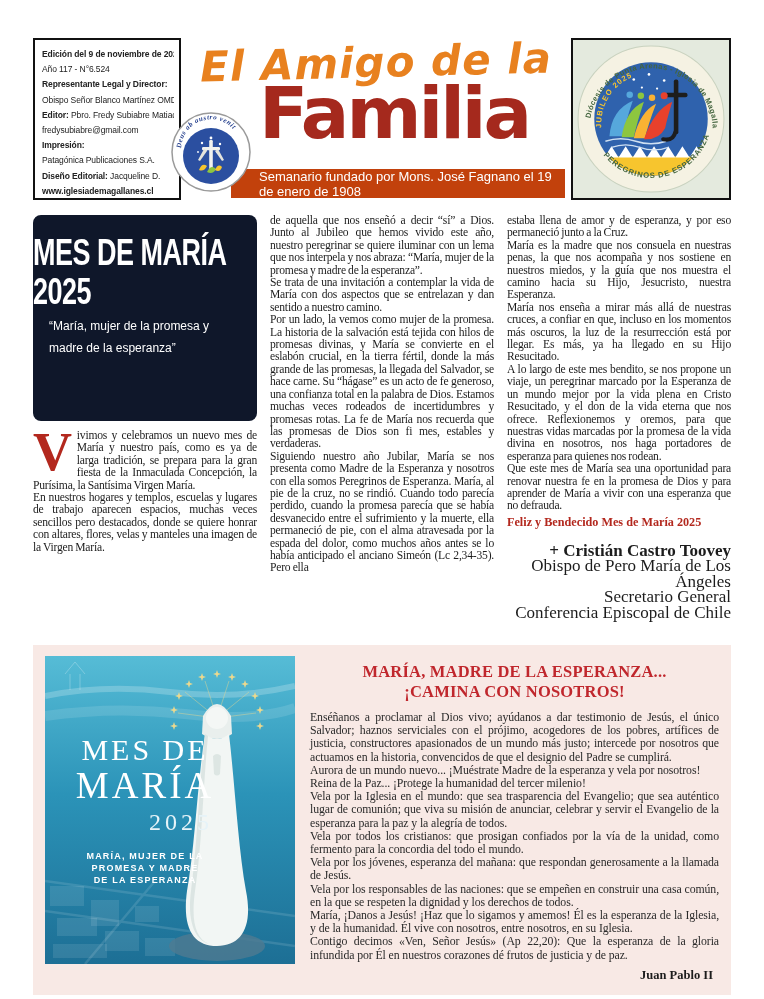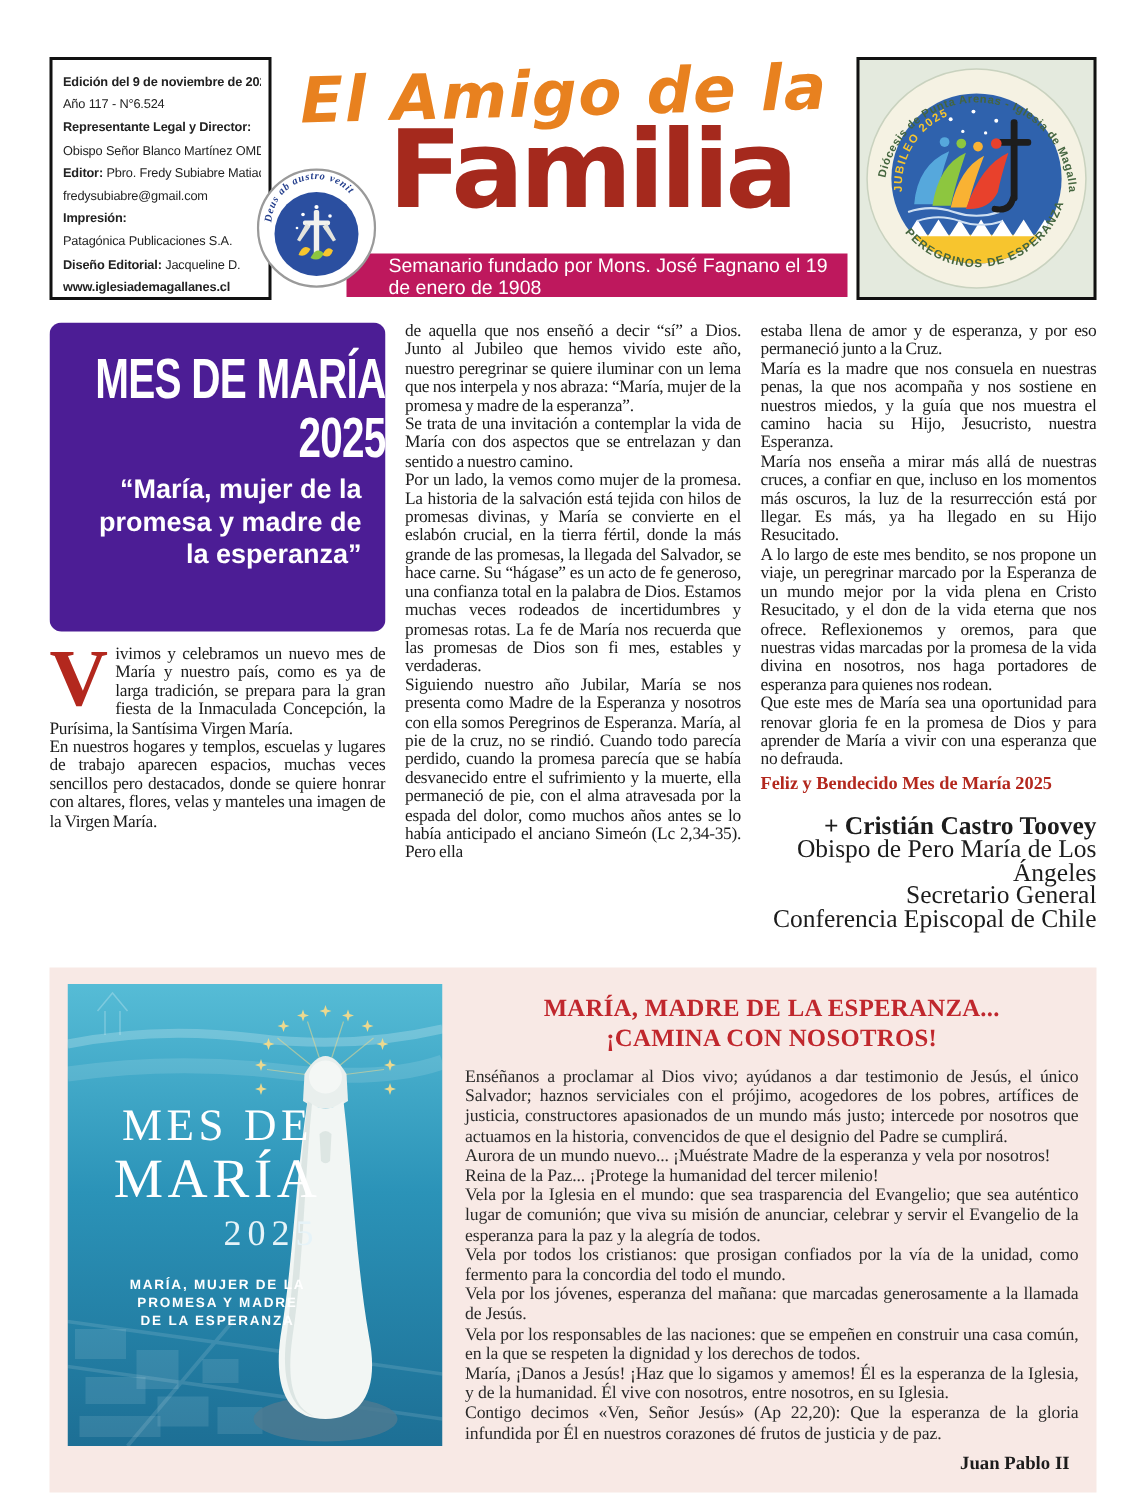--- a/index.html
+++ b/index.html
@@ -9,33 +9,33 @@
 
   
   .hdr { position:relative; display:flex; gap:6px; height:162px; }
   .info-box { width:148px; flex:0 0 148px; border:2px solid #111; padding:7px 5px 4px 7px; font-family:"Liberation Sans", sans-serif; font-size:8.5px; letter-spacing:-0.1px; line-height:15.2px; color:#222; }
   .info-line { white-space:nowrap; overflow:hidden; }
   .info-line b { font-weight:bold; }
 
   .mast-center { flex:1 1 auto; position:relative; padding-top:2px; }
   .script-title { font-family:"DejaVu Sans", sans-serif; font-style:italic; font-weight:bold; color:#e8811f; font-size:42px; line-height:46px; text-align:center; transform:rotate(-1.5deg); letter-spacing:1px; }
   .main-title { font-family:"DejaVu Sans", sans-serif; font-weight:bold; color:#a5291d; font-size:72px; line-height:66px; letter-spacing:-3px; text-align:center; padding-left:36px; margin-top:-6px; }
-  .banner { position:absolute; left:44px; right:0; bottom:2px; height:29px; background:#be185d; color:#ffffff; font-family:"Liberation Sans", sans-serif; font-size:13px; display:flex; align-items:center; justify-content:center; padding-left:28px; }
+  .banner { position:absolute; left:44px; right:0; bottom:2px; height:29px; background:#c2410c; color:#ffffff; font-family:"Liberation Sans", sans-serif; font-size:13px; display:flex; align-items:center; justify-content:center; padding-left:28px; }
 
   .jubilee-box { width:160px; flex:0 0 160px; border:2px solid #111; background:#e4eade; display:flex; align-items:center; justify-content:center; }
 
   .seal { position:absolute; left:138px; top:74px; width:80px; height:80px; z-index:5; }
 
   
   .article { margin-top:15px; display:flex; gap:13px; height:420px; overflow:hidden; }
   .col { flex:1 1 0; overflow:hidden; }
 
-  .red-box { background:#4c1d95; border-radius:8px; height:206px; padding-top:18px; text-align:right; color:#fff; margin-bottom:9px; }
+  .red-box { background:#0f172a; border-radius:8px; height:206px; padding-top:18px; text-align:left; color:#fff; margin-bottom:9px; }
   .rb-titles { font-family:"Liberation Sans", sans-serif; font-weight:bold; font-size:27px; line-height:28px; letter-spacing:-0.5px; transform:scaleY(1.4); transform-origin:top center; height:56px; margin-bottom:27px; }
-  .rb-quote { font-family:"Liberation Sans", sans-serif; font-weight:bold; font-size:18px; line-height:21.5px; padding:0 16px; }
+  .rb-quote { font-family:"Liberation Sans", sans-serif; font-weight:normal; font-size:12px; line-height:21.5px; padding:0 16px; }
 
   .body-p { font-size:11.6px; line-height:12.4px; text-align:justify; letter-spacing:-0.2px; word-spacing:-0.5px; }
   .dropcap { float:left; font-size:54px; line-height:40px; font-weight:bold; color:#b3281e; padding:2px 5px 0 0; font-family:"Liberation Serif", serif; }
   .hl { color:#b3281e; font-weight:bold; font-size:12.2px; line-height:14px; margin-top:2px; }
   .signature { margin-top:14px; text-align:right; font-size:17px; line-height:15.5px; }
   .signature .sig-name { font-weight:bold; }
 
   
   .prayer { margin-top:10px; background:#f8e9e5; padding:11px 12px 12px 12px; display:flex; gap:15px; }
   .poster { width:250px; flex:0 0 250px; }
@@ -164,21 +164,21 @@
       <p class="body-p">Se trata de una invitación a contemplar la vida de María con dos aspectos que se entrelazan y dan sentido a nuestro camino.</p>
       <p class="body-p">Por un lado, la vemos como mujer de la promesa. La historia de la salvación está tejida con hilos de promesas divinas, y María se convierte en el eslabón crucial, en la tierra fértil, donde la más grande de las promesas, la llegada del Salvador, se hace carne. Su “hágase” es un acto de fe generoso, una confianza total en la palabra de Dios. Estamos muchas veces rodeados de incertidumbres y promesas rotas. La fe de María nos recuerda que las promesas de Dios son fi mes, estables y verdaderas.</p>
       <p class="body-p">Siguiendo nuestro año Jubilar, María se nos presenta como Madre de la Esperanza y nosotros con ella somos Peregrinos de Esperanza. María, al pie de la cruz, no se rindió. Cuando todo parecía perdido, cuando la promesa parecía que se había desvanecido entre el sufrimiento y la muerte, ella permaneció de pie, con el alma atravesada por la espada del dolor, como muchos años antes se lo había anticipado el anciano Simeón (Lc 2,34-35). Pero ella</p>
     </div>
 
     <div class="col">
       <p class="body-p">estaba llena de amor y de esperanza, y por eso permaneció junto a la Cruz.</p>
       <p class="body-p">María es la madre que nos consuela en nuestras penas, la que nos acompaña y nos sostiene en nuestros miedos, y la guía que nos muestra el camino hacia su Hijo, Jesucristo, nuestra Esperanza.</p>
       <p class="body-p">María nos enseña a mirar más allá de nuestras cruces, a confiar en que, incluso en los momentos más oscuros, la luz de la resurrección está por llegar. Es más, ya ha llegado en su Hijo Resucitado.</p>
       <p class="body-p">A lo largo de este mes bendito, se nos propone un viaje, un peregrinar marcado por la Esperanza de un mundo mejor por la vida plena en Cristo Resucitado, y el don de la vida eterna que nos ofrece. Reflexionemos y oremos, para que nuestras vidas marcadas por la promesa de la vida divina en nosotros, nos haga portadores de esperanza para quienes nos rodean.</p>
-      <p class="body-p">Que este mes de María sea una oportunidad para renovar gloria fe en la promesa de Dios y para aprender de María a vivir con una esperanza que no defrauda.</p>
+      <p class="body-p">Que este mes de María sea una oportunidad para renovar nuestra fe en la promesa de Dios y para aprender de María a vivir con una esperanza que no defrauda.</p>
       <p class="hl">Feliz y Bendecido Mes de María 2025</p>
       <div class="signature">
         <div class="sig-name">+ Cristián Castro Toovey</div>
         <div>Obispo de Pero María de Los Ángeles</div>
         <div>Secretario General</div>
         <div>Conferencia Episcopal de Chile</div>
       </div>
     </div>
   </main>
 
@@ -247,21 +247,21 @@
     <div class="prayer-text">
       <div class="prayer-title">
         <div>MARÍA, MADRE DE LA ESPERANZA...</div>
         <div>¡CAMINA CON NOSOTROS!</div>
       </div>
       <p class="prayer-p">Enséñanos a proclamar al Dios vivo; ayúdanos a dar testimonio de Jesús, el único Salvador; haznos serviciales con el prójimo, acogedores de los pobres, artífices de justicia, constructores apasionados de un mundo más justo; intercede por nosotros que actuamos en la historia, convencidos de que el designio del Padre se cumplirá.</p>
       <p class="prayer-p">Aurora de un mundo nuevo... ¡Muéstrate Madre de la esperanza y vela por nosotros!</p>
       <p class="prayer-p">Reina de la Paz... ¡Protege la humanidad del tercer milenio!</p>
       <p class="prayer-p">Vela por la Iglesia en el mundo: que sea trasparencia del Evangelio; que sea auténtico lugar de comunión; que viva su misión de anunciar, celebrar y servir el Evangelio de la esperanza para la paz y la alegría de todos.</p>
       <p class="prayer-p">Vela por todos los cristianos: que prosigan confiados por la vía de la unidad, como fermento para la concordia del todo el mundo.</p>
-      <p class="prayer-p">Vela por los jóvenes, esperanza del mañana: que marcadas generosamente a la llamada de Jesús.</p>
+      <p class="prayer-p">Vela por los jóvenes, esperanza del mañana: que respondan generosamente a la llamada de Jesús.</p>
       <p class="prayer-p">Vela por los responsables de las naciones: que se empeñen en construir una casa común, en la que se respeten la dignidad y los derechos de todos.</p>
       <p class="prayer-p">María, ¡Danos a Jesús! ¡Haz que lo sigamos y amemos! Él es la esperanza de la Iglesia, y de la humanidad. Él vive con nosotros, entre nosotros, en su Iglesia.</p>
       <p class="prayer-p">Contigo decimos «Ven, Señor Jesús» (Ap 22,20): Que la esperanza de la gloria infundida por Él en nuestros corazones dé frutos de justicia y de paz.</p>
       <div class="attribution">Juan Pablo II</div>
     </div>
   </section>
 
 </div>
 
 </body></html>

